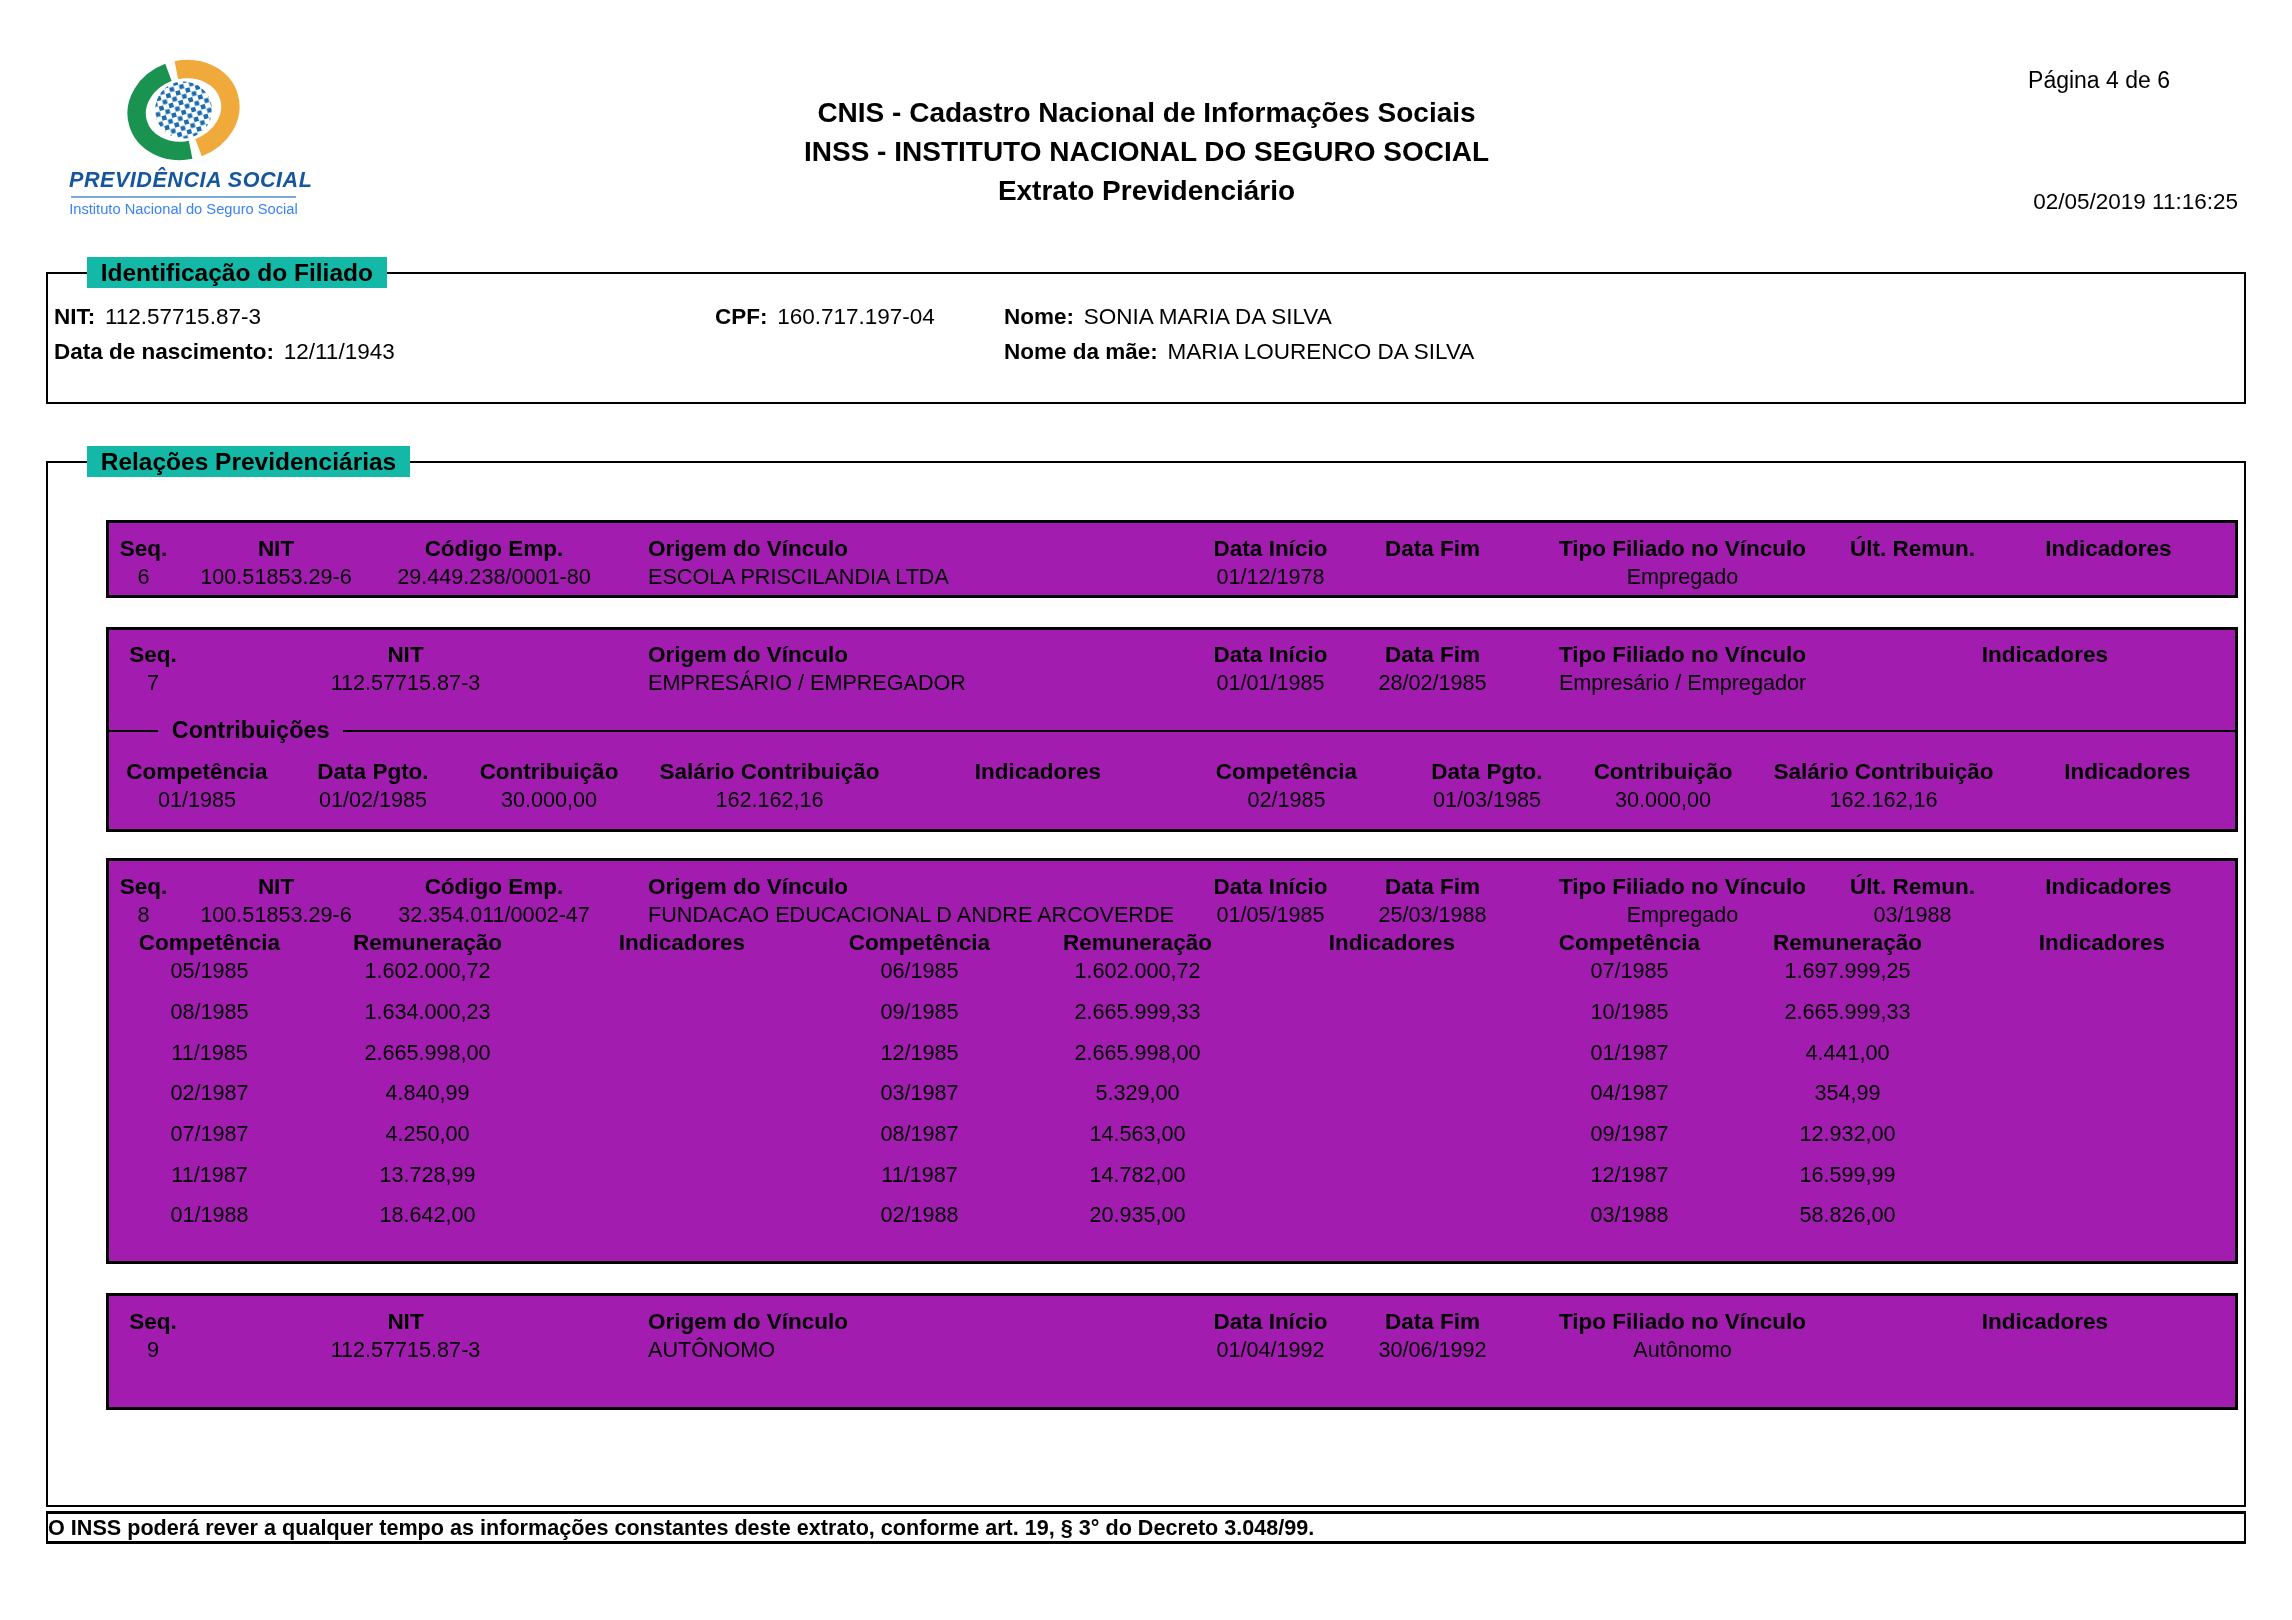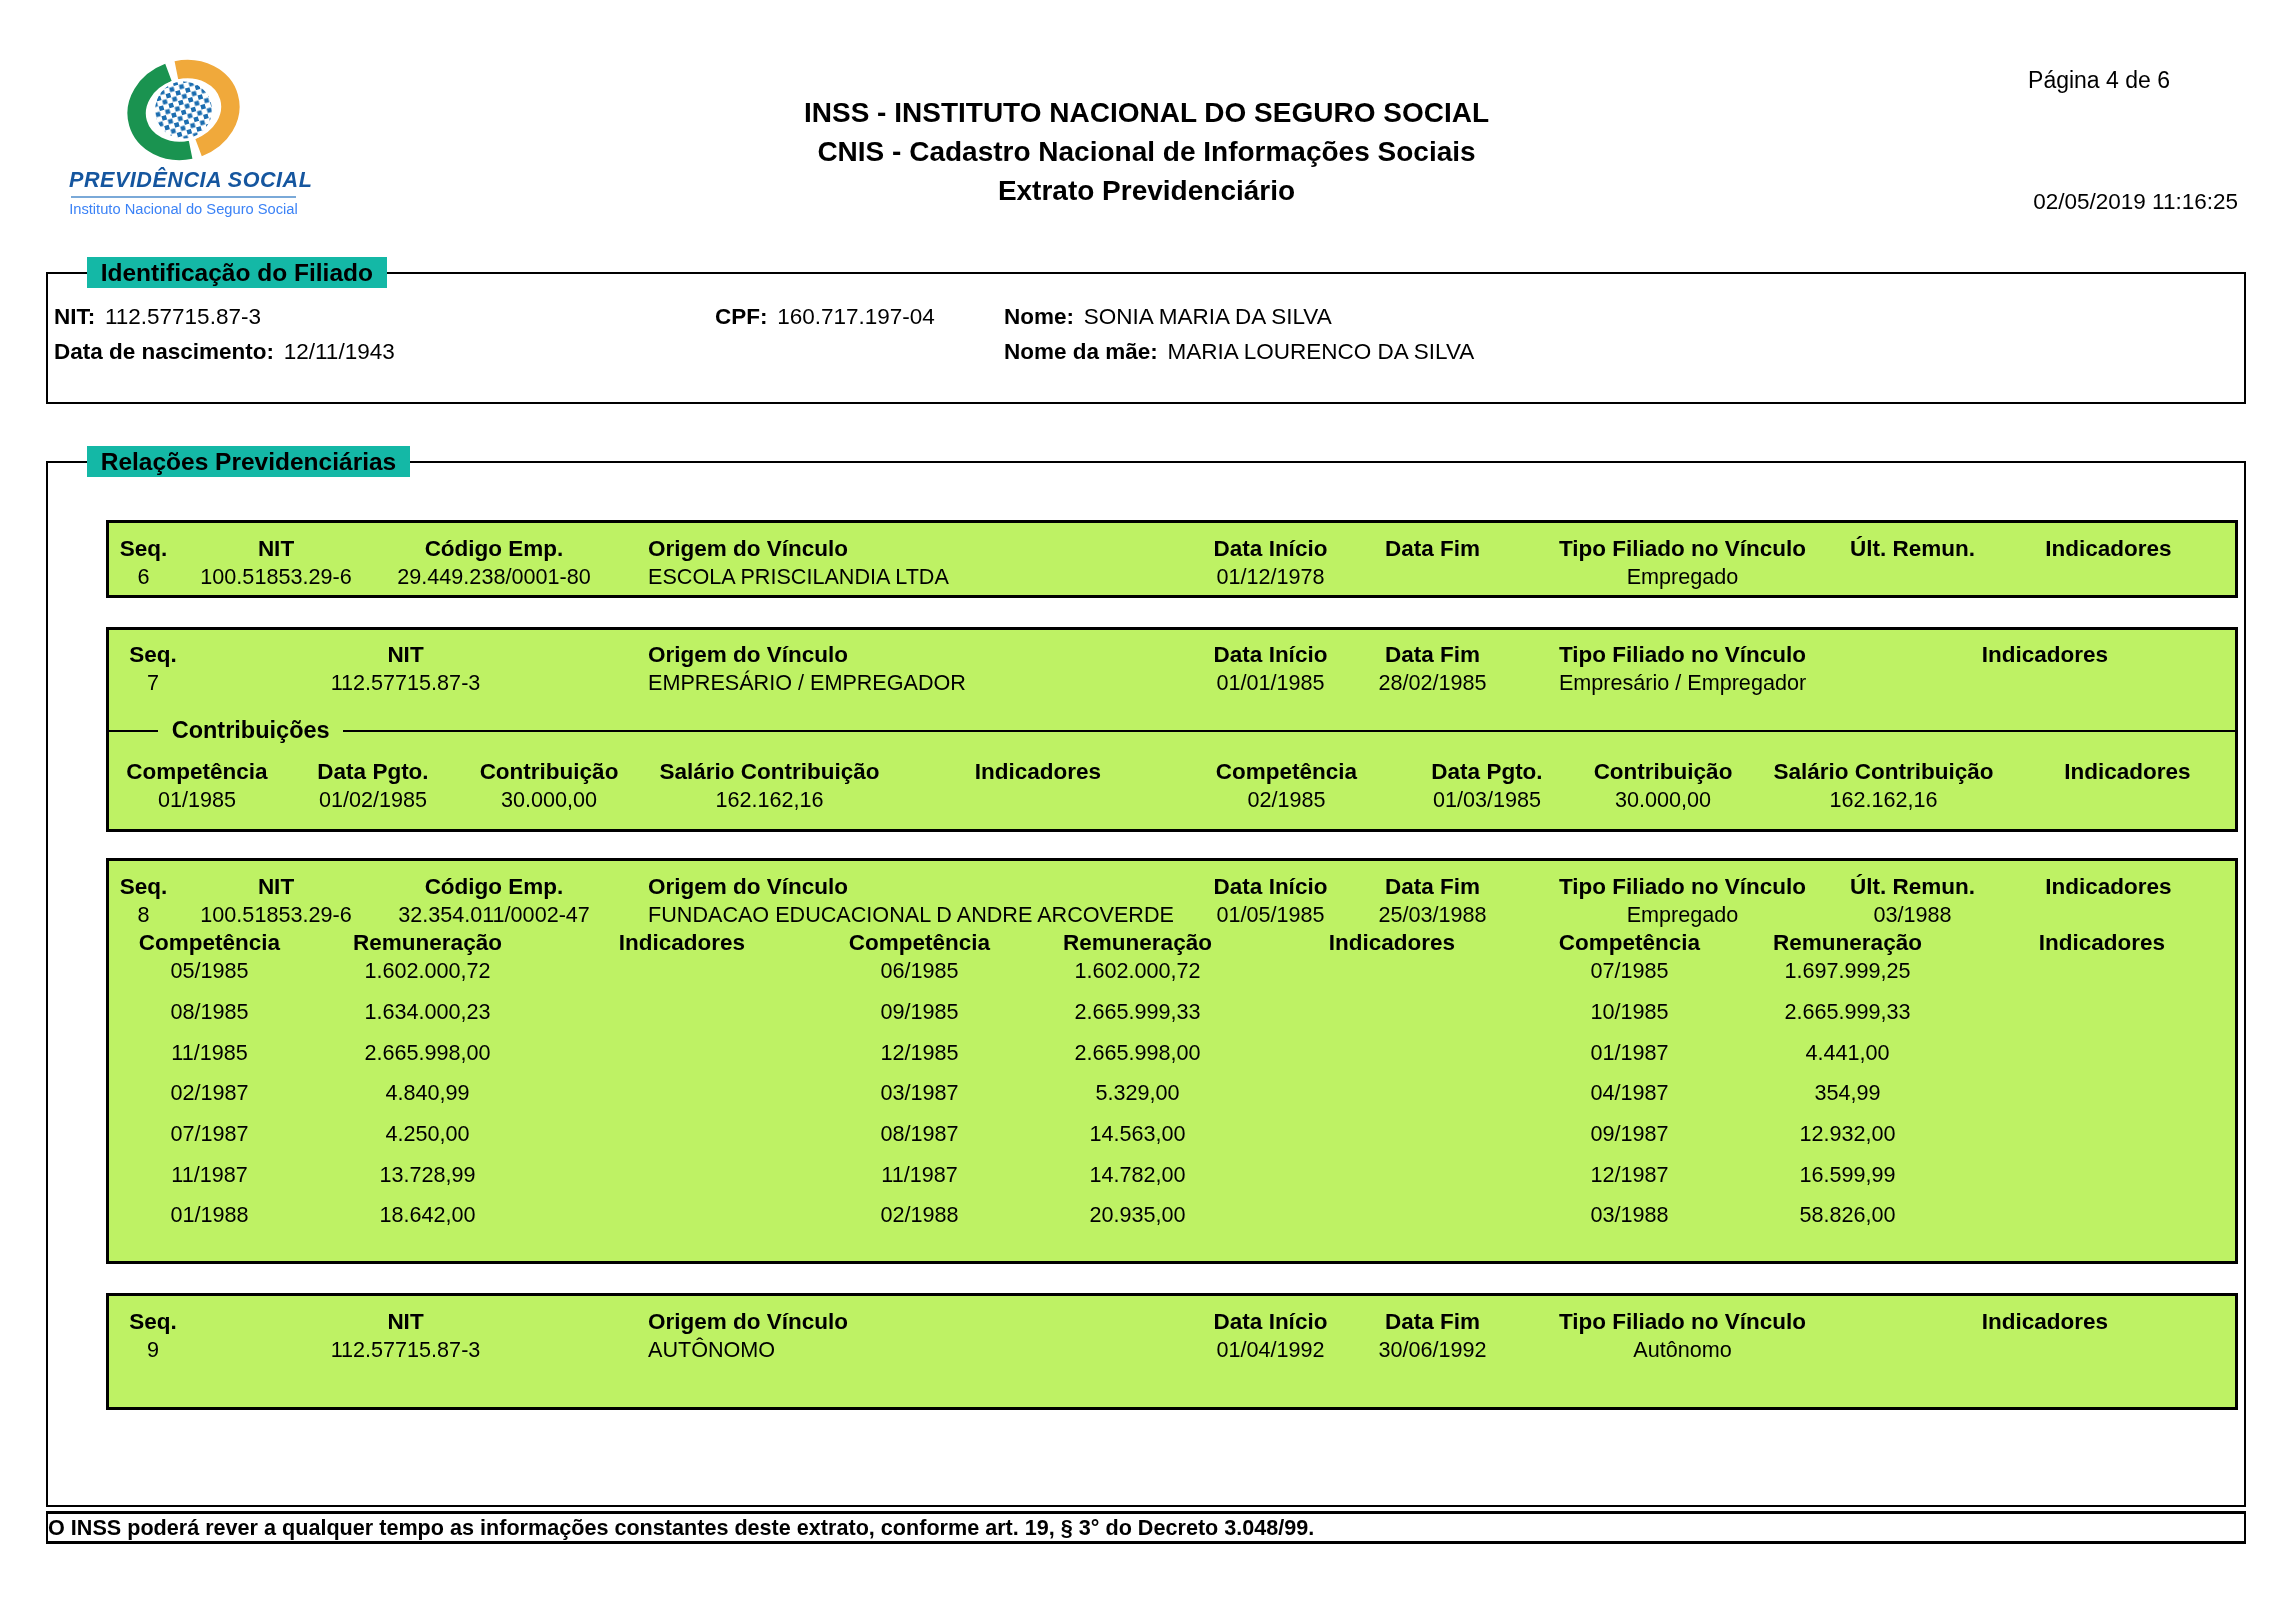--- a/index.html
+++ b/index.html
@@ -37,21 +37,21 @@
   .ident-row { display:flex; line-height:35px; font-size:22.5px; }
   .ident-c1 { width:661px; }
   .ident-c2 { width:289px; }
   .ident-c3 { flex:1; }
   .lbl { font-weight:bold; }
   .val { margin-left:9.8px; }
 
   .relacoes { top:461px; height:1046px;padding-left:24px; }
 
   
-  .subtable { position:relative; margin-left:34px; width:2132px; border:3.9px solid #000; background:#bef264; }
+  .subtable { position:relative; margin-left:34px; width:2132px; border:3.9px solid #000; background:#a21caf; }
   .st1 { margin-top:57px; padding:11.8px 0 3.9px 0; }
   .st2 { margin-top:29px; padding:11.8px 0 14.7px 0; }
   .st3 { margin-top:26.5px; padding:11.8px 0 15.7px 0; }
   .st4 { margin-top:29px; padding:11.8px 0 43px 0; }
 
   .row { display:grid; font-size:21.6px; line-height:28px; }
   .row > div { text-align:center; white-space:nowrap; overflow:hidden; }
   .row.head { font-weight:bold; font-size:22.5px; }
   .row > div.left { text-align:left; padding-left:34px; }
 
@@ -100,22 +100,22 @@
           <rect x="44" y="19" width="72" height="72" fill="url(#chk)"></rect>
         </g>
       </g>
     </svg>
     <div class="brand">PREVIDÊNCIA SOCIAL</div>
     <div class="brand-rule"></div>
     <div class="subbrand">Instituto Nacional do Seguro Social</div>
   </div>
 
   <div class="titles">
+    <div>CNIS - Cadastro Nacional de Informações Sociais</div>
     <div>INSS - INSTITUTO NACIONAL DO SEGURO SOCIAL</div>
-    <div>CNIS - Cadastro Nacional de Informações Sociais</div>
     <div>Extrato Previdenciário</div>
   </div>
 
   <div class="page-info">Página 4 de 6</div>
   <div class="datetime">02/05/2019 11:16:25</div>
 
   <div class="fbox ident">
     <span class="flegend">Identificação do Filiado</span>
     <div class="ident-row">
       <div class="ident-c1">

